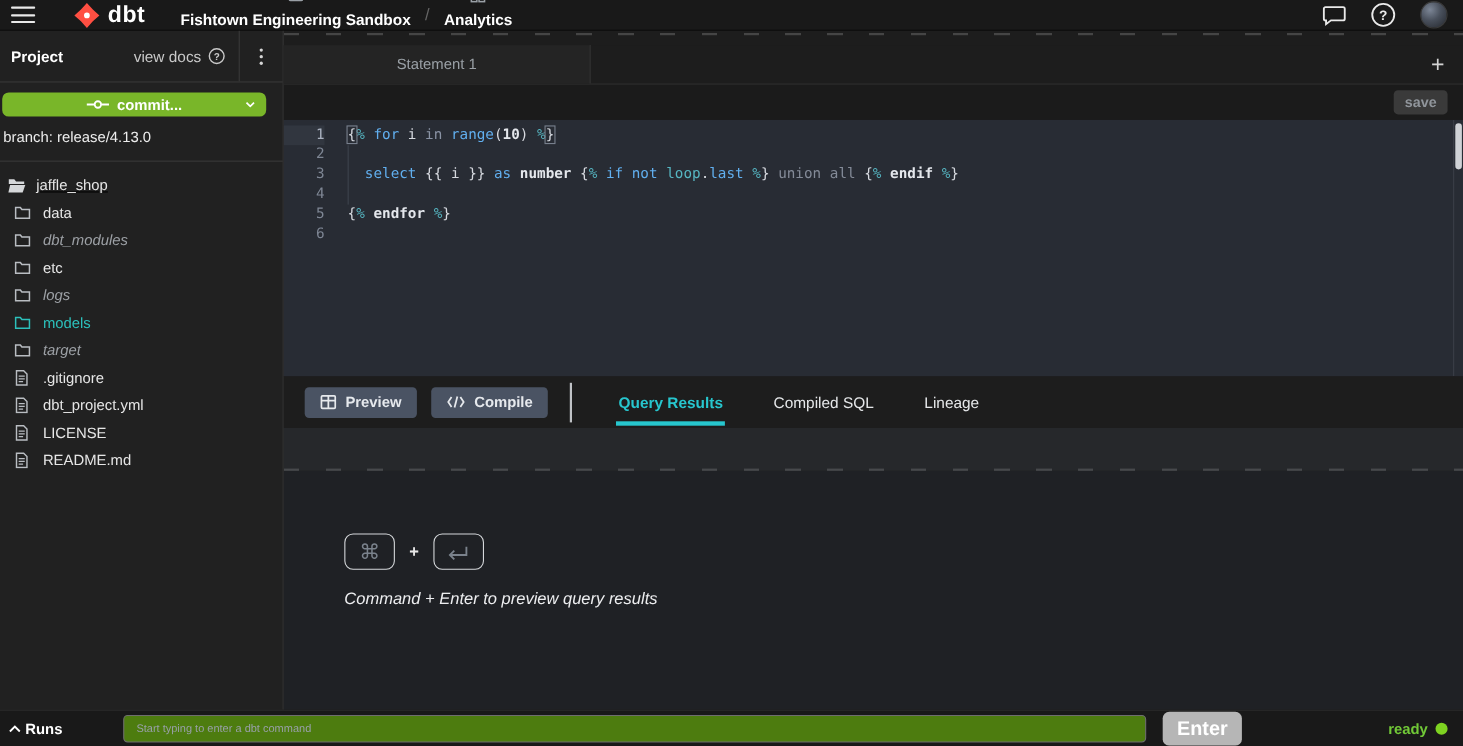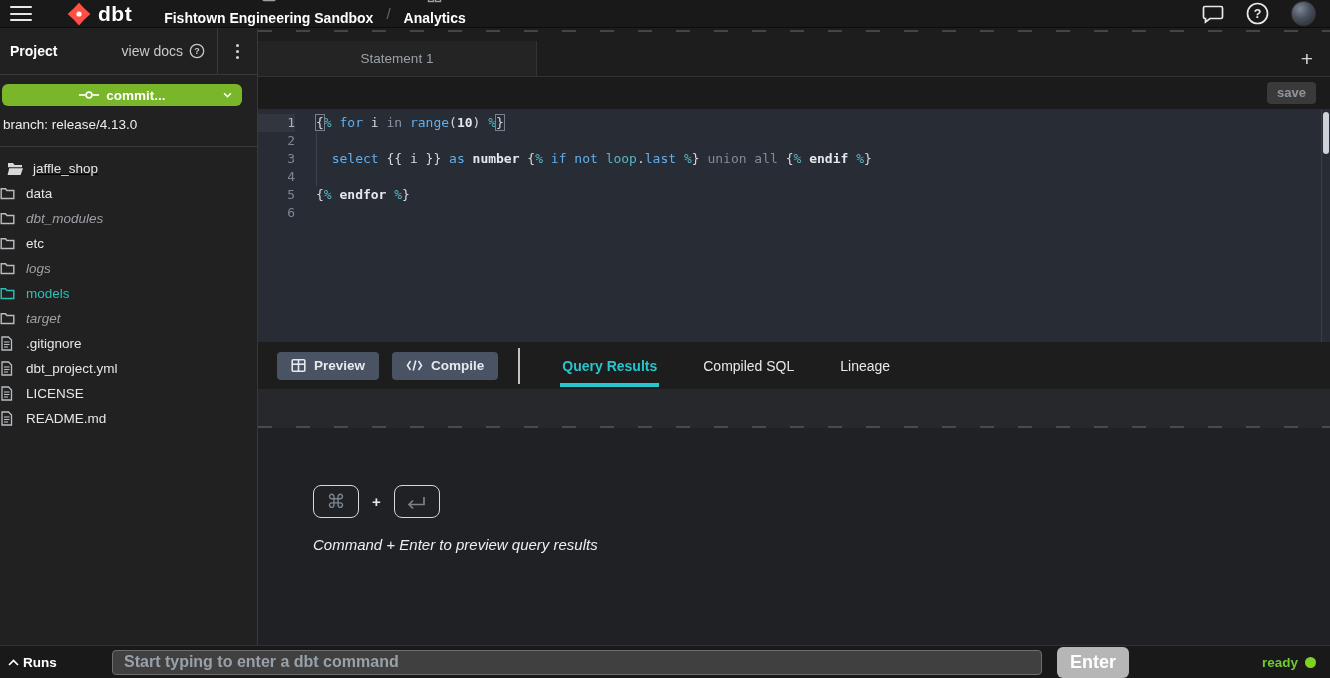--- a/index.html
+++ b/index.html
@@ -41,21 +41,21 @@
   .commit-btn { margin:9px 15px 0 2px; height:22px; border:none; border-radius:6px;
                 background:#79b629; color:#fff; font-weight:bold; font-size:13.5px;
                 display:flex; align-items:center; justify-content:center; gap:6px;
                 cursor:pointer; position:relative; font-family:"Liberation Sans",sans-serif; }
   .commit-btn .chev { position:absolute; right:10px; top:8px; }
   .branch-label { margin:10px 0 0 3px; color:#ededed; font-size:13.5px; line-height:17px; }
   .sb-div { border-bottom:1px solid #3a3a3a; margin-top:13px; }
   .tree { padding-top:9px; }
   .tree-row { height:25px; display:flex; align-items:center; cursor:pointer; font-size:13.5px; }
   .tree-row.lvl0 { padding-left:7px;text-decoration:underline; }
-  .tree-row.lvl1 { }
+  .tree-row.lvl1 { padding-left:13px; }
   .tree-row .t-icon { width:17px; height:16px; margin-right:9px; flex:none; display:flex;
                       align-items:center; }
   .tree-row .t-label { color:#e6e6e6; }
   .tree-row.italic .t-label { color:#9da1a6; font-style:italic; }
   .tree-row.active .t-label { color:#2cc0bb; }
 
   
   .main { flex:1; display:flex; flex-direction:column; background:#1d1d1d; min-width:0; }
   .dashline { height:2px; margin-top:2px;
               background:repeating-linear-gradient(90deg,#454545 0 14px,transparent 14px 38px); }
@@ -120,23 +120,23 @@
          font-size:19px; }
   .key.enter svg { display:block; }
   .plus-sep { color:#e8e8e8; font-size:15px; font-weight:bold; }
   .hint { margin-top:18px; font-style:italic; color:#edeef0; font-size:15px; }
 
   
   .bottombar { height:33px; border-top:1px solid #303030; background:#191919; display:flex;
                align-items:center; padding:0 14px 0 8px; }
   .runs { display:flex; align-items:center; gap:4px; color:#fff; font-weight:bold;
           font-size:13.5px; width:104px; cursor:pointer; }
-  .cmd-input { width:930px; height:25px; background:#404040; border:1px solid #6e6e6e;
-               border-radius:4px; color:#d6d6d6; font-size:16px; padding:0 11px;
-               font-family:"Liberation Sans",sans-serif; outline:none;font-weight:bold; }
+  .cmd-input { width:930px; height:25px; background:#4d7c0f; border:1px solid #6e6e6e;
+               border-radius:4px; color:#d6d6d6; font-size:10px; padding:0 11px;
+               font-family:"Liberation Sans",sans-serif; outline:none; }
   .cmd-input::placeholder { color:#98a0a8; }
   .enter-btn { margin-left:15px; background:#b6b6b6; color:#fff; border:none; border-radius:6px;
                font-weight:bold; font-size:18px; padding:5px 13px; cursor:pointer;
                font-family:"Liberation Sans",sans-serif; }
   .ready { display:flex; align-items:center; gap:7px; color:#71c837; font-weight:bold;
            font-size:13.5px; }
   .ready-dot { width:11px; height:11px; border-radius:50%; background:#7ed321; }
 
   svg { flex:none; }
 </style>

